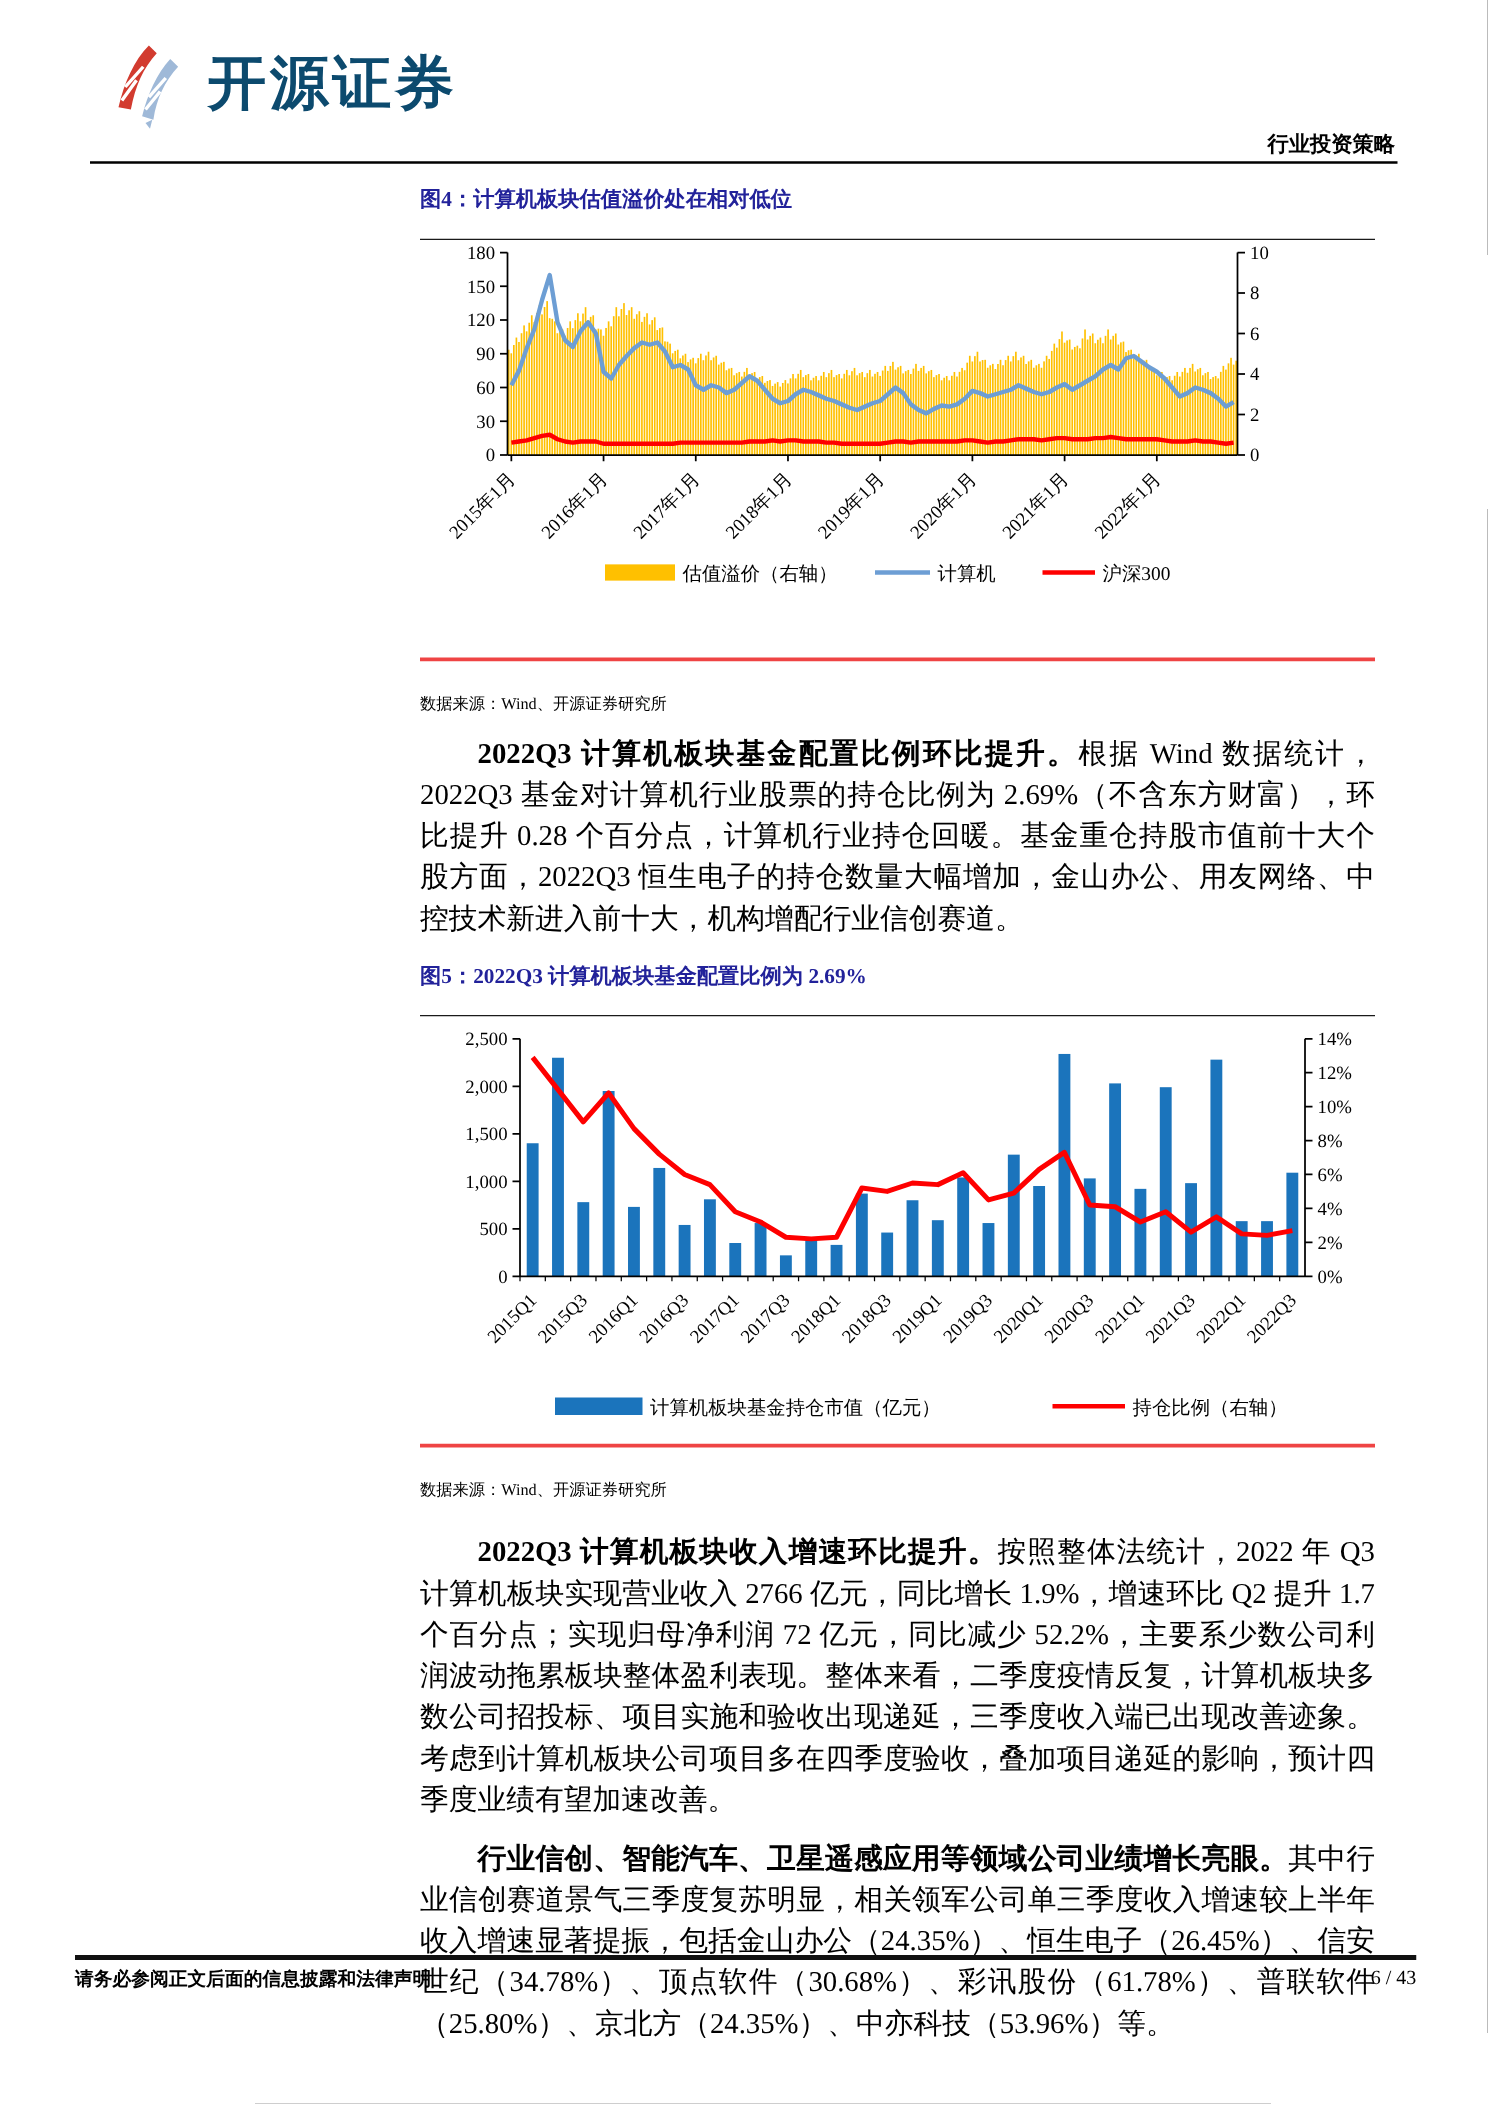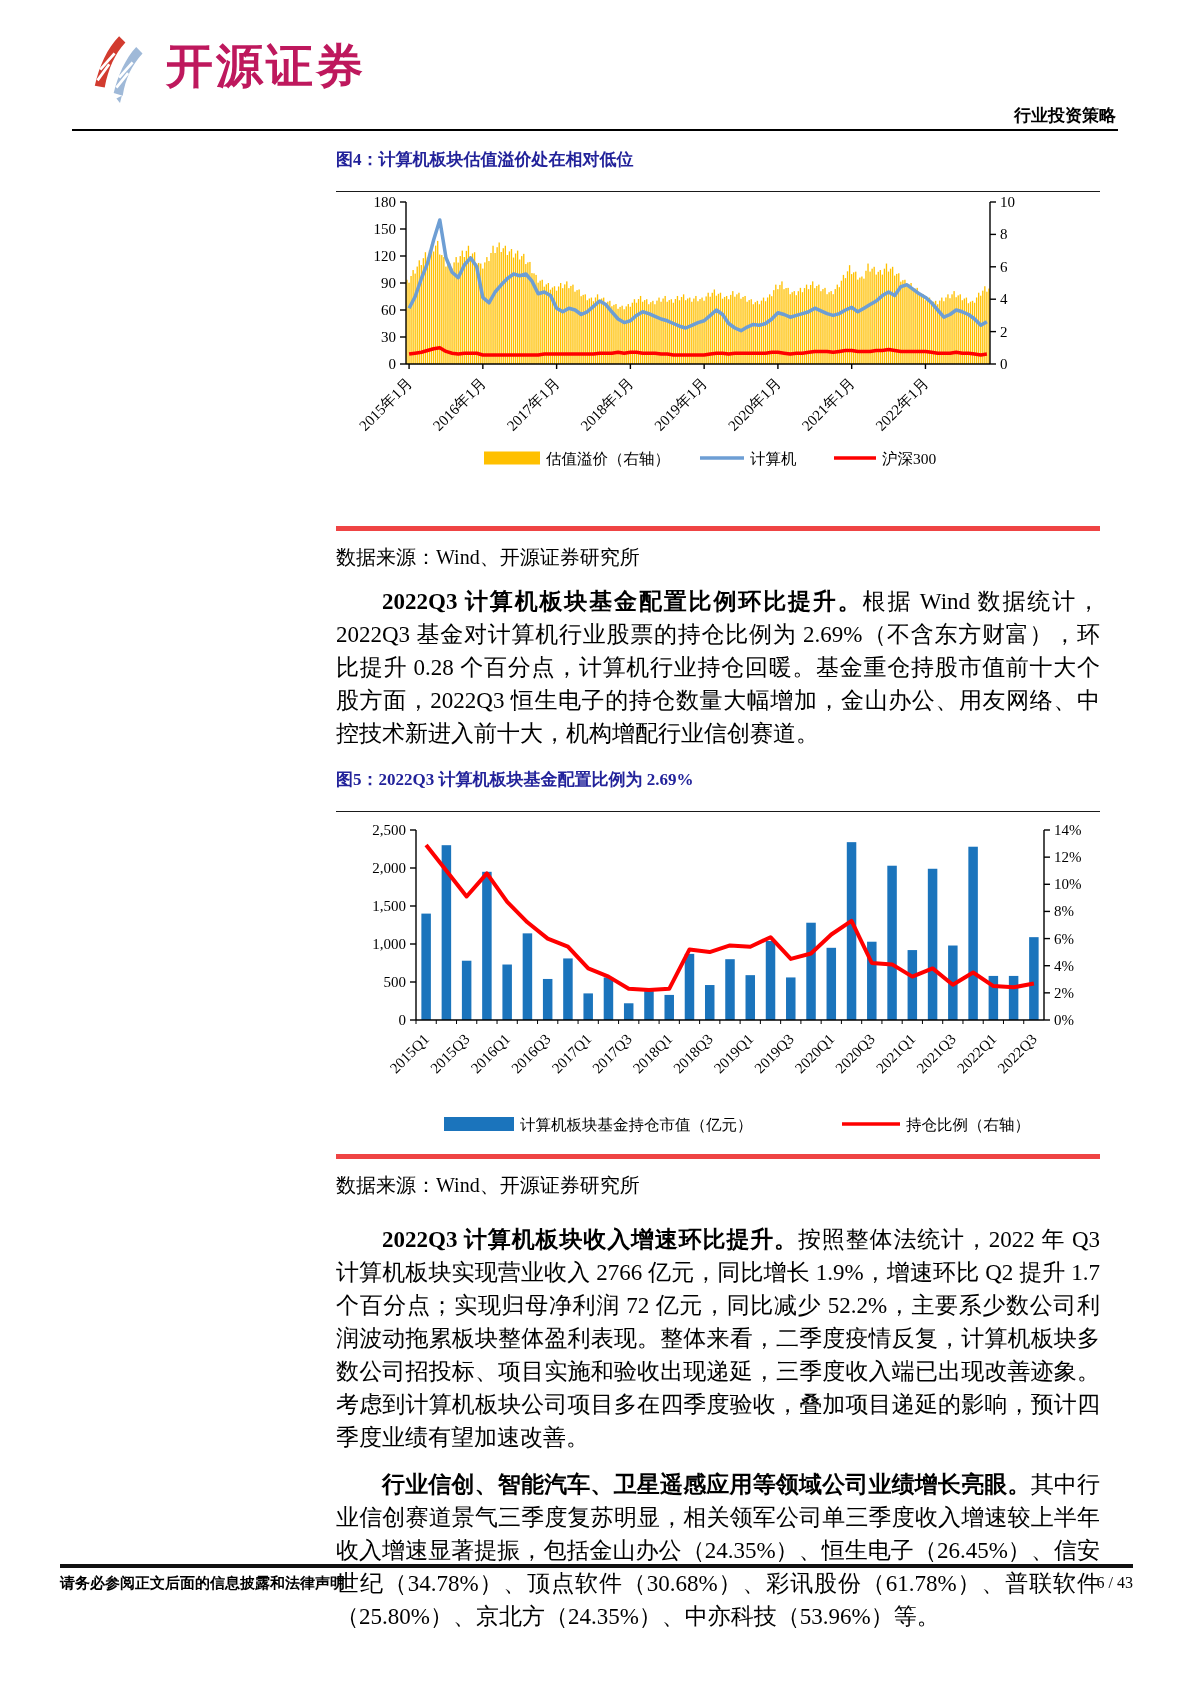--- a/index.html
+++ b/index.html
@@ -1,28 +1,28 @@
 <!DOCTYPE html>
 <html><head>
 <meta charset="utf-8">
 <style>
   html,body{margin:0;padding:0;background:#888;}
   .page{position:relative;width:1190px;height:1683px;background:#fff;margin:0 auto;overflow:hidden;
         font-family:"Liberation Serif","DejaVu Serif",serif;color:#000;}
   
   .logo{position:absolute;left:84px;top:28px;display:flex;align-items:center;gap:10px;}
   .logo-text{font-family:Liberation Serif, serif;font-weight:900;font-size:47px;
-             letter-spacing:3px;color:#be185d;}
+             letter-spacing:3px;color:#0c4a6e;}
   .report-type{position:absolute;right:74px;top:104px;font-size:17px;font-weight:bold;}
   .header-rule{position:absolute;left:72px;right:72px;top:129px;height:2px;background:#000;}
   
   .main{position:absolute;left:336px;top:142px;width:764px;}
   .fig-title{margin-top:6px;font-size:17px;font-weight:bold;color:#22229a;
              padding-bottom:20px;border-bottom:1px solid #1a1a1a;}
-  .fig-source{border-top:5px solid #ef4444;padding-top:13px;font-size:20px;}
+  .fig-source{border-top:3px solid #ef4444;padding-top:25px;font-size:13px;}
   .chart-svg{display:block;}
   .body-para{margin:14px 0 0 0;font-size:23px;line-height:33px;text-align:justify;text-indent:2em;}
   .body-para.p2{margin-top:24px;}
   .fig5-sec .fig-title{margin-top:18px;}
   
   .footer{position:absolute;left:60px;right:57px;top:1564px;}
   .footer-rule{height:4px;background:#111;}
   .footer-row{display:flex;justify-content:space-between;padding-top:6px;}
   .footer-left{font-size:15px;font-weight:bold;}
   .footer-right{font-size:16px;}

